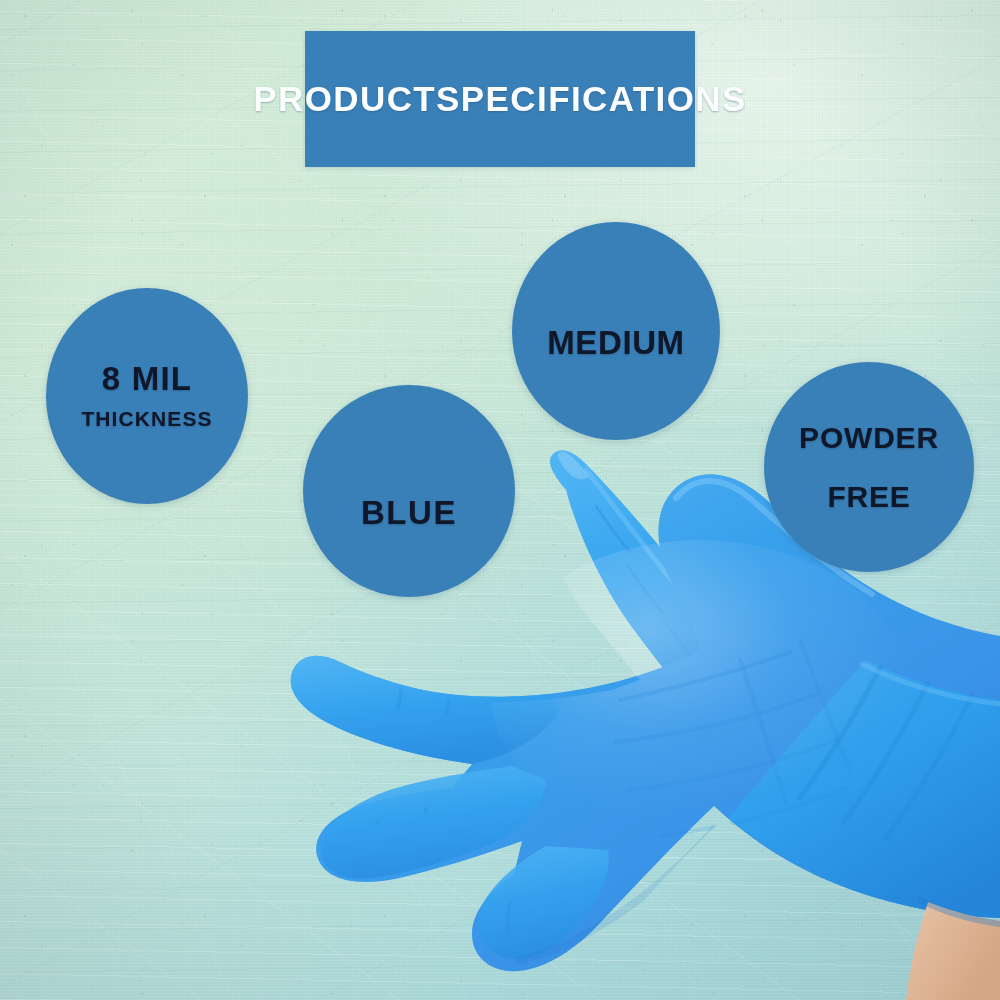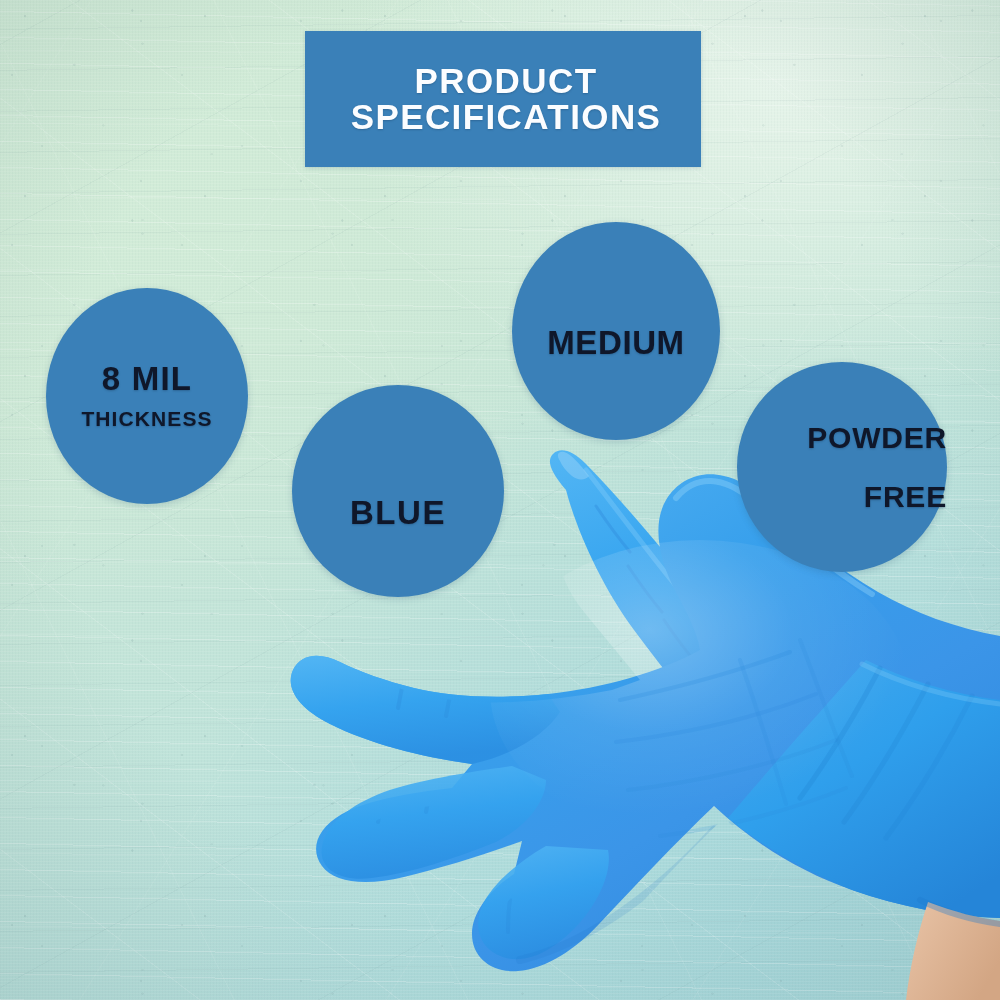--- a/index.html
+++ b/index.html
@@ -59,23 +59,22 @@
     background:radial-gradient(ellipse 82% 82% at 50% 45%, rgba(0,0,0,0) 54%, rgba(72,108,110,.17) 100%);
   }
 
   
   #glove{position:absolute;left:0;top:0;width:1000px;height:1000px;}
 
   
   .banner{
     position:absolute;left:305px;top:31px;width:390px;height:136px;
     background:#3a80b8;
-    display:flex;flex-direction:column;align-items:center;justify-content:center;
+    display:flex;flex-direction:row;align-items:center;justify-content:center;
     box-shadow:0 1px 4px rgba(40,80,110,.18);
-    padding-left:6px;
   }
   .banner-line{
     color:#fbfdff;font-weight:bold;letter-spacing:1.4px;line-height:1.04;
     text-align:center;text-shadow:0 1px 2px rgba(25,60,95,.35);
     white-space:nowrap;
   }
   .banner-line.l1{font-size:35px;}
   .banner-line.l2{font-size:35px;}
 
   
@@ -85,27 +84,27 @@
     box-shadow:0 2px 7px rgba(40,80,110,.20);
   }
   .badge span{
     color:#0f172a;font-weight:bold;text-align:center;white-space:nowrap;
     text-shadow:0 1px 2px rgba(25,60,95,.38);line-height:1.05;
   }
   .b-thickness{left:46px;top:288px;width:202px;height:216px;}
   .b-thickness .big{font-size:33px;letter-spacing:1.2px;}
   .b-thickness .small{font-size:21px;letter-spacing:1.1px;margin-top:11px;}
 
-  .b-color{left:292px;top:385px;width:212px;height:212px;}
+  .b-color{left:303px;top:385px;width:212px;height:212px;}
   .b-color .big{font-size:33px;letter-spacing:1.6px;margin-top:44px;}
 
   .b-size{left:512px;top:222px;width:208px;height:218px;}
   .b-size .big{font-size:33px;letter-spacing:.6px;margin-top:24px;}
 
-  .b-powder{left:737px;top:362px;width:210px;height:210px;align-items:flex-end;}
+  .b-powder{left:764px;top:362px;width:210px;height:210px;}
   .b-powder .big{font-size:30px;letter-spacing:.8px;}
   .b-powder .big2{font-size:30px;letter-spacing:.8px;margin-top:28px;}
 </style>
 </head>
 <body>
 
 <div id="stage">
 
   <div class="bg-base"></div>
   <div class="bg-weave"></div>

